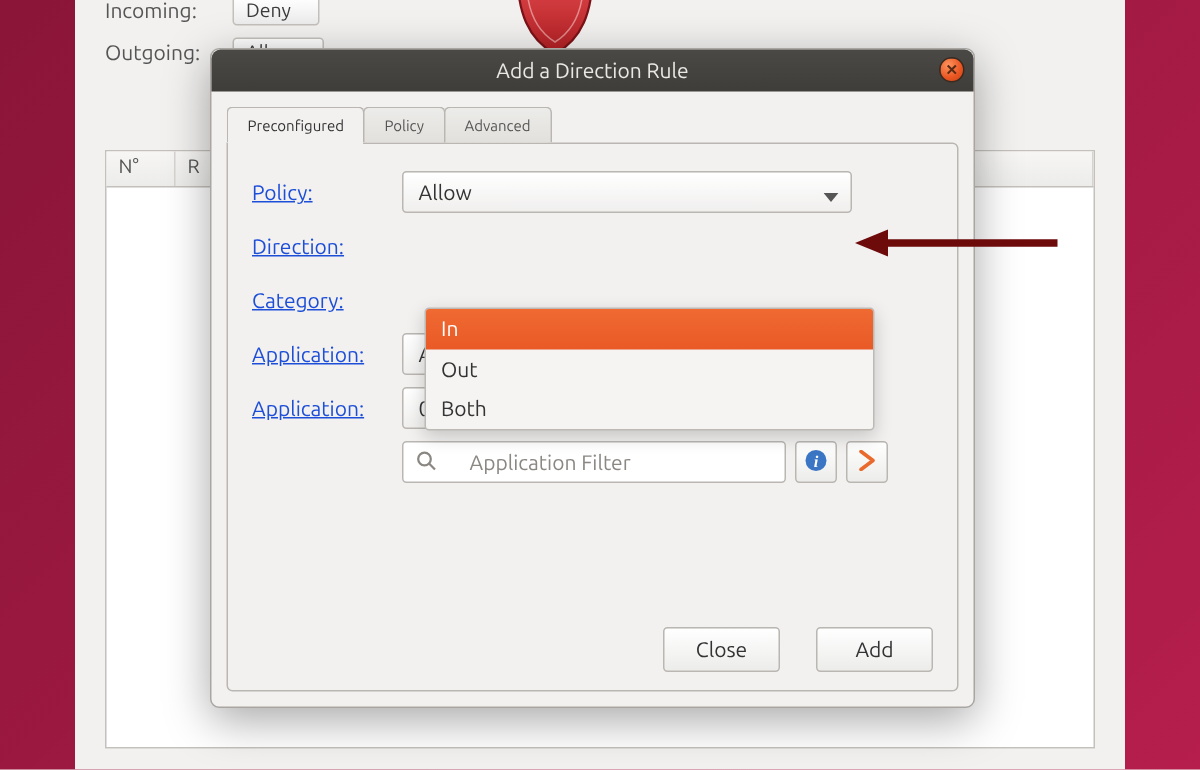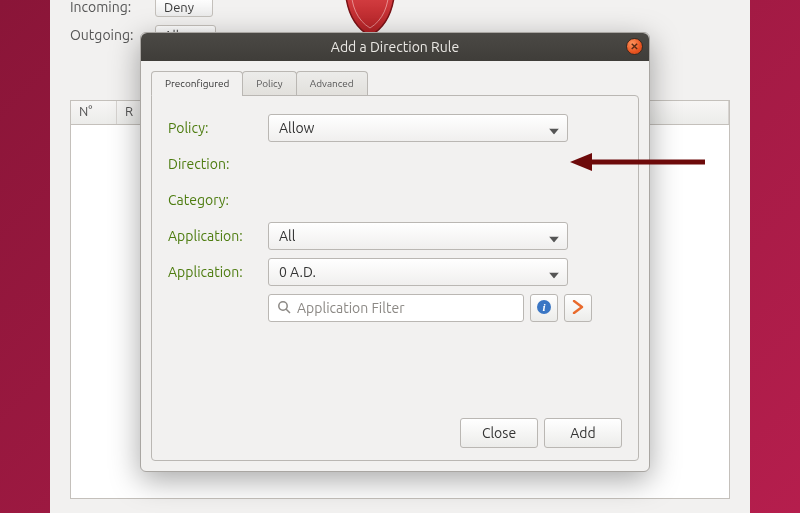--- a/index.html
+++ b/index.html
@@ -122,54 +122,54 @@
   }
   .tabpanel {
     border: 1px solid #bab7b3;
     border-radius: 0 4px 4px 4px;
     flex: 1;
     padding: 14px 16px 12px 16px;
     position: relative;
     display:flex;flex-direction:column;
   }
   .form-row { display: flex; align-items: center; height: 36px; }
-  .form-label { width: 100px; color: #4d7c0f; }
+  .form-label { width: 100px; color: #1d4ed8; text-decoration: underline; }
   .select {
     flex: 0 0 300px;
     height: 28px;
     border: 1px solid #bab7b3;
     border-radius: 3px;
     background: linear-gradient(#ffffff,#f0efee);
     padding: 0 26px 0 10px;
     display:flex;align-items:center;justify-content:space-between;
     position: relative;
     font-size: 14px;
     color:#333;
   }
   .select .caret {
     position:absolute;right:8px;top:50%;transform:translateY(-40%);
   }
   .filter-input {
     width: 256px; height: 28px;
     border: 1px solid #bab7b3;
     border-radius: 3px;
     background: #fff;
-    display:flex;align-items:center;gap:6px;padding:0 8px;
+    display:flex;align-items:center;gap:22px;padding:0 8px;
     color:#8b8884;
   }
   .icon-btn {
     width: 28px; height: 28px;
     border: 1px solid #bab7b3;
     border-radius: 3px;
     background: linear-gradient(#ffffff,#ececea);
     display:flex;align-items:center;justify-content:center;
   }
   .spacer{flex:1;}
   .button-row{
-    display:flex;justify-content:flex-end;gap:6px;
+    display:flex;justify-content:flex-end;gap:24px;
     padding-top:10px;
   }
   .btn{
     min-width:78px;height:30px;
     border:1px solid #bab7b3;border-radius:3px;
     background:linear-gradient(#ffffff,#ececea);
     display:flex;align-items:center;justify-content:center;
     font-size:14px;color:#333;cursor:default;
   }
   
@@ -325,20 +325,25 @@
         </div>
       </div>
 
       <div class="spacer"></div>
 
       <div class="button-row">
         <div class="btn">Close</div>
         <div class="btn">Add</div>
       </div>
 
+      <div class="dropdown">
+        <div class="dd-item sel">In</div>
+        <div class="dd-item">Out</div>
+        <div class="dd-item">Both</div>
+      </div>
 
     </div>
   </div>
 </div>
 
 <div class="arrow">
   <svg width="140" height="24">
     <line x1="135" y1="12" x2="18" y2="12" stroke="#6d0a0a" stroke-width="5"></line>
     <polygon points="0,12 22,3 22,21" fill="#6d0a0a"></polygon>
   </svg>

